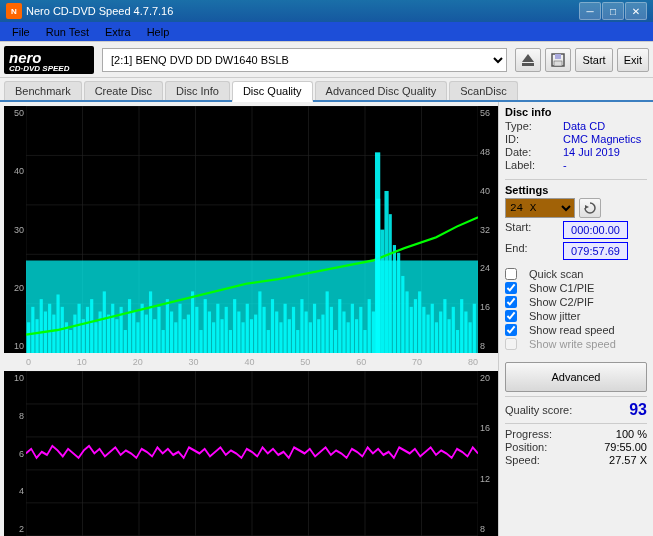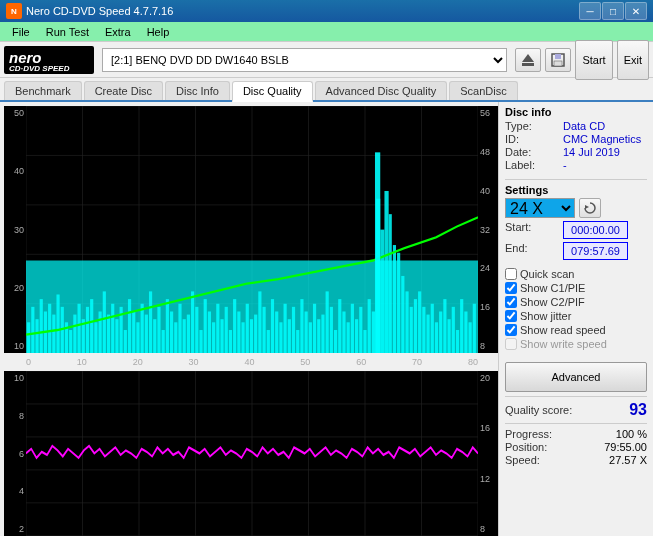--- a/index.html
+++ b/index.html
@@ -6,47 +6,47 @@
     body { width: 653px; height: 536px; font-family: 'Segoe UI', Tahoma, sans-serif; font-size: 11px; background: #f0f0f0; overflow: hidden; }
     
     
     .title-bar { background: linear-gradient(to bottom, #1a6fa8, #1558a0); height: 22px; display: flex; align-items: center; justify-content: space-between; padding: 0 6px; color: white; font-size: 11px; }
     .title-bar-left { display: flex; align-items: center; gap: 4px; }
     .title-bar-icon { width: 16px; height: 16px; background: #ff6600; border-radius: 2px; display: flex; align-items: center; justify-content: center; font-size: 8px; color: white; font-weight: bold; }
     .title-bar-controls { display: flex; gap: 1px; }
     .title-btn { width: 22px; height: 18px; background: rgba(255,255,255,0.2); border: 1px solid rgba(255,255,255,0.3); color: white; font-size: 10px; display: flex; align-items: center; justify-content: center; cursor: pointer; border-radius: 2px; }
 
     
-    .menu-bar { background: #86efac; height: 20px; display: flex; align-items: center; padding: 0 4px; border-bottom: 1px solid #ccc; font-size: 11px; }
+    .menu-bar { background: #1d4ed8; height: 20px; display: flex; align-items: center; padding: 0 4px; border-bottom: 1px solid #ccc; font-size: 11px; }
     .menu-item { padding: 2px 8px; cursor: pointer; border-radius: 2px; }
 
     
     .toolbar { background: #f0f0f0; height: 36px; display: flex; align-items: center; padding: 2px 4px; gap: 4px; border-bottom: 1px solid #ccc; }
     .nero-logo { width: 90px; height: 28px; background: #000; display: flex; align-items: center; justify-content: center; color: #bef264; font-size: 13px; font-weight: bold; font-style: italic; border-radius: 2px; }
-    .toolbar-btn { height: 40px; padding: 0 6px; border: 1px solid #aaa; background: linear-gradient(to bottom, #f8f8f8, #e0e0e0); cursor: pointer; font-size: 11px; border-radius: 2px; display: flex; align-items: center; }
+    .toolbar-btn { height: 24px; padding: 0 6px; border: 1px solid #aaa; background: linear-gradient(to bottom, #f8f8f8, #e0e0e0); cursor: pointer; font-size: 11px; border-radius: 2px; display: flex; align-items: center; }
     .toolbar-icon-btn { width: 26px; height: 24px; border: 1px solid #aaa; background: linear-gradient(to bottom, #f8f8f8, #e0e0e0); cursor: pointer; display: flex; align-items: center; justify-content: center; border-radius: 2px; }
 
     
     .tabs { background: #f0f0f0; height: 24px; display: flex; align-items: flex-end; padding: 0 4px; border-bottom: 2px solid #3c7fc0; }
     .tab { padding: 3px 10px; border: 1px solid #ccc; border-bottom: none; background: #e0e0e0; cursor: pointer; font-size: 11px; margin-right: 2px; border-radius: 3px 3px 0 0; color: #333; }
     .tab.active { background: white; border-bottom: 2px solid white; margin-bottom: -2px; color: #000; font-weight: 400; }
 
     
     .main-content { display: flex; height: calc(536px - 22px - 20px - 36px - 24px); background: #f0f0f0; }
 
     
     .right-panel { width: 155px; background: #f0f0f0; padding: 4px 6px; border-left: 1px solid #ccc; font-size: 11px; }
     .panel-section { margin-bottom: 8px; }
     .panel-title { font-weight: bold; color: #000; margin-bottom: 2px; }
     .info-row { display: flex; gap: 20px; margin-bottom: 1px; }
     .info-label { color: #333; min-width: 38px; }
     .info-value { color: #0000cc; }
     .settings-row { display: flex; align-items: center; gap: 4px; margin-bottom: 3px; }
-    .settings-select { width: 70px; height: 20px; border: 1px solid #999; font-size: 16px; background: #0ea5e9; }
-    .checkbox-row { display: flex; align-items: flex-start; gap: 3px; margin-bottom: 2px; }
+    .settings-select { width: 70px; height: 20px; border: 1px solid #999; font-size: 11px; background: #a16207; font-family: Liberation Mono, monospace; }
+    .checkbox-row { display: flex; align-items: flex-start; gap: 12px; margin-bottom: 2px; }
     .checkbox-row input[type=checkbox] { width: 12px; height: 12px; margin: 0; }
     .checkbox-label { font-size: 11px; color: #333; }
     .checkbox-label.disabled { color: #999; }
     .time-input { width: 65px; height: 18px; border: 1px solid #0000ff; background: #e8e8ff; font-size: 11px; padding: 1px 2px; color: #0000cc; text-align: center; }
     .advanced-btn { width: 100%; height: 30px; background: linear-gradient(to bottom, #f8f8f8, #d8d8d8); border: 1px solid #999; cursor: pointer; font-size: 11px; border-radius: 2px; margin-top: 4px; }
     .quality-row { display: flex; justify-content: space-between; align-items: center; margin-top: 4px; }
     .quality-label { font-size: 11px; color: #333; }
     .quality-value { font-size: 16px; font-weight: bold; color: #0000cc; }
     .progress-row { display: flex; justify-content: space-between; margin-bottom: 1px; }
     .progress-label { color: #333; }

